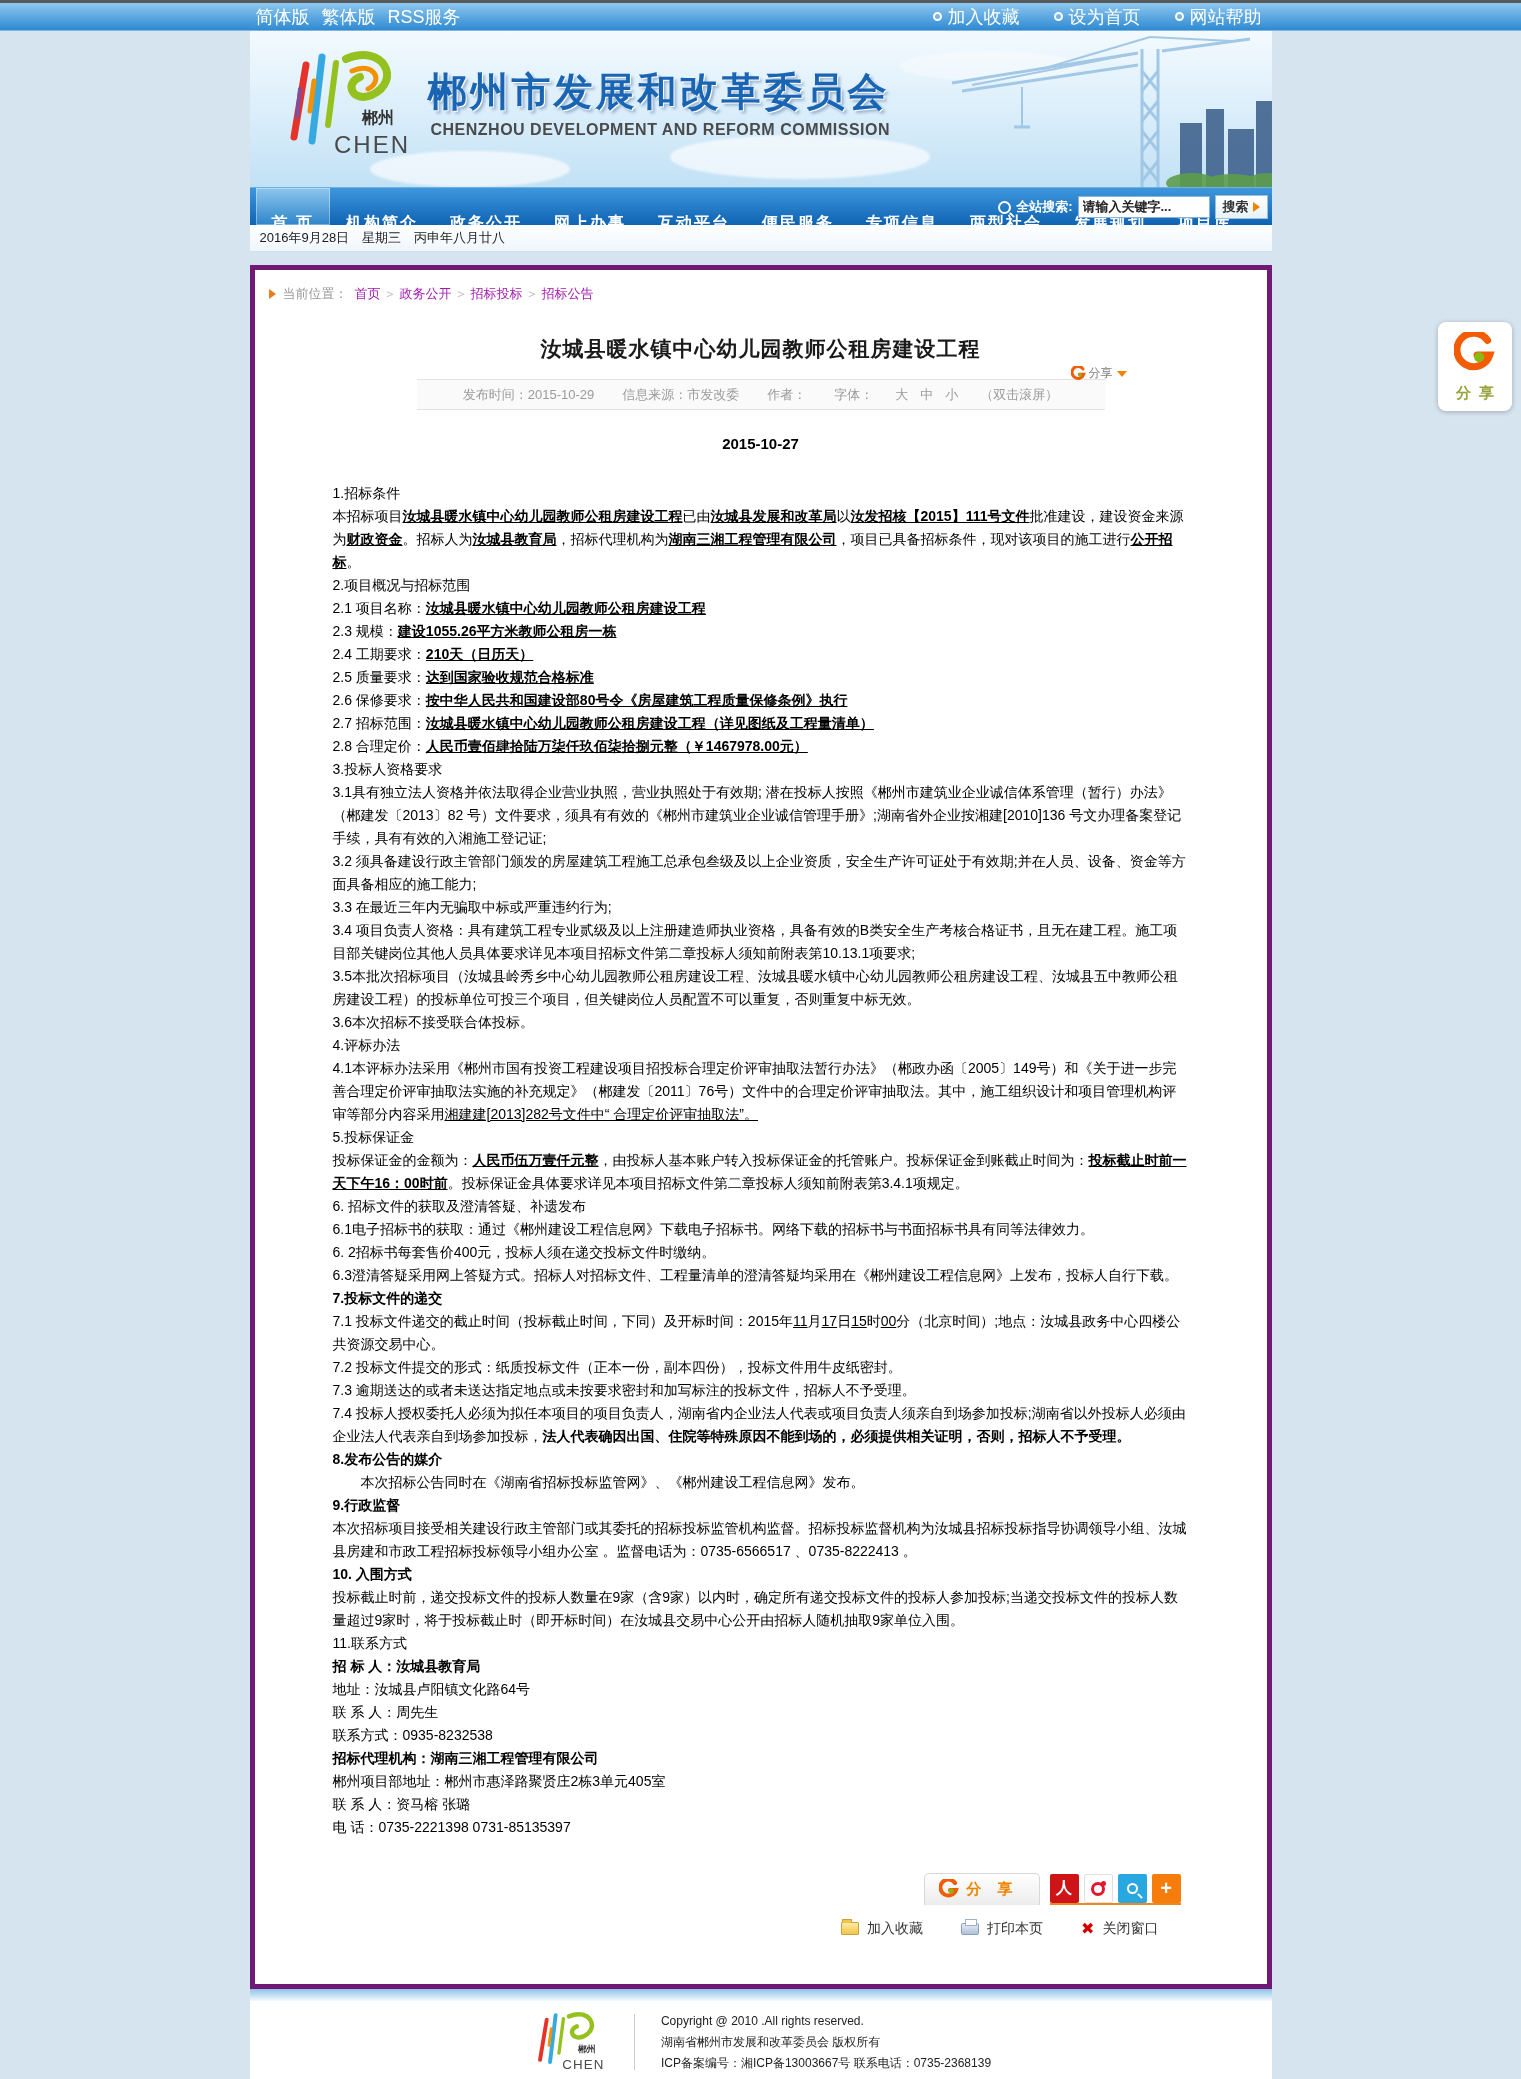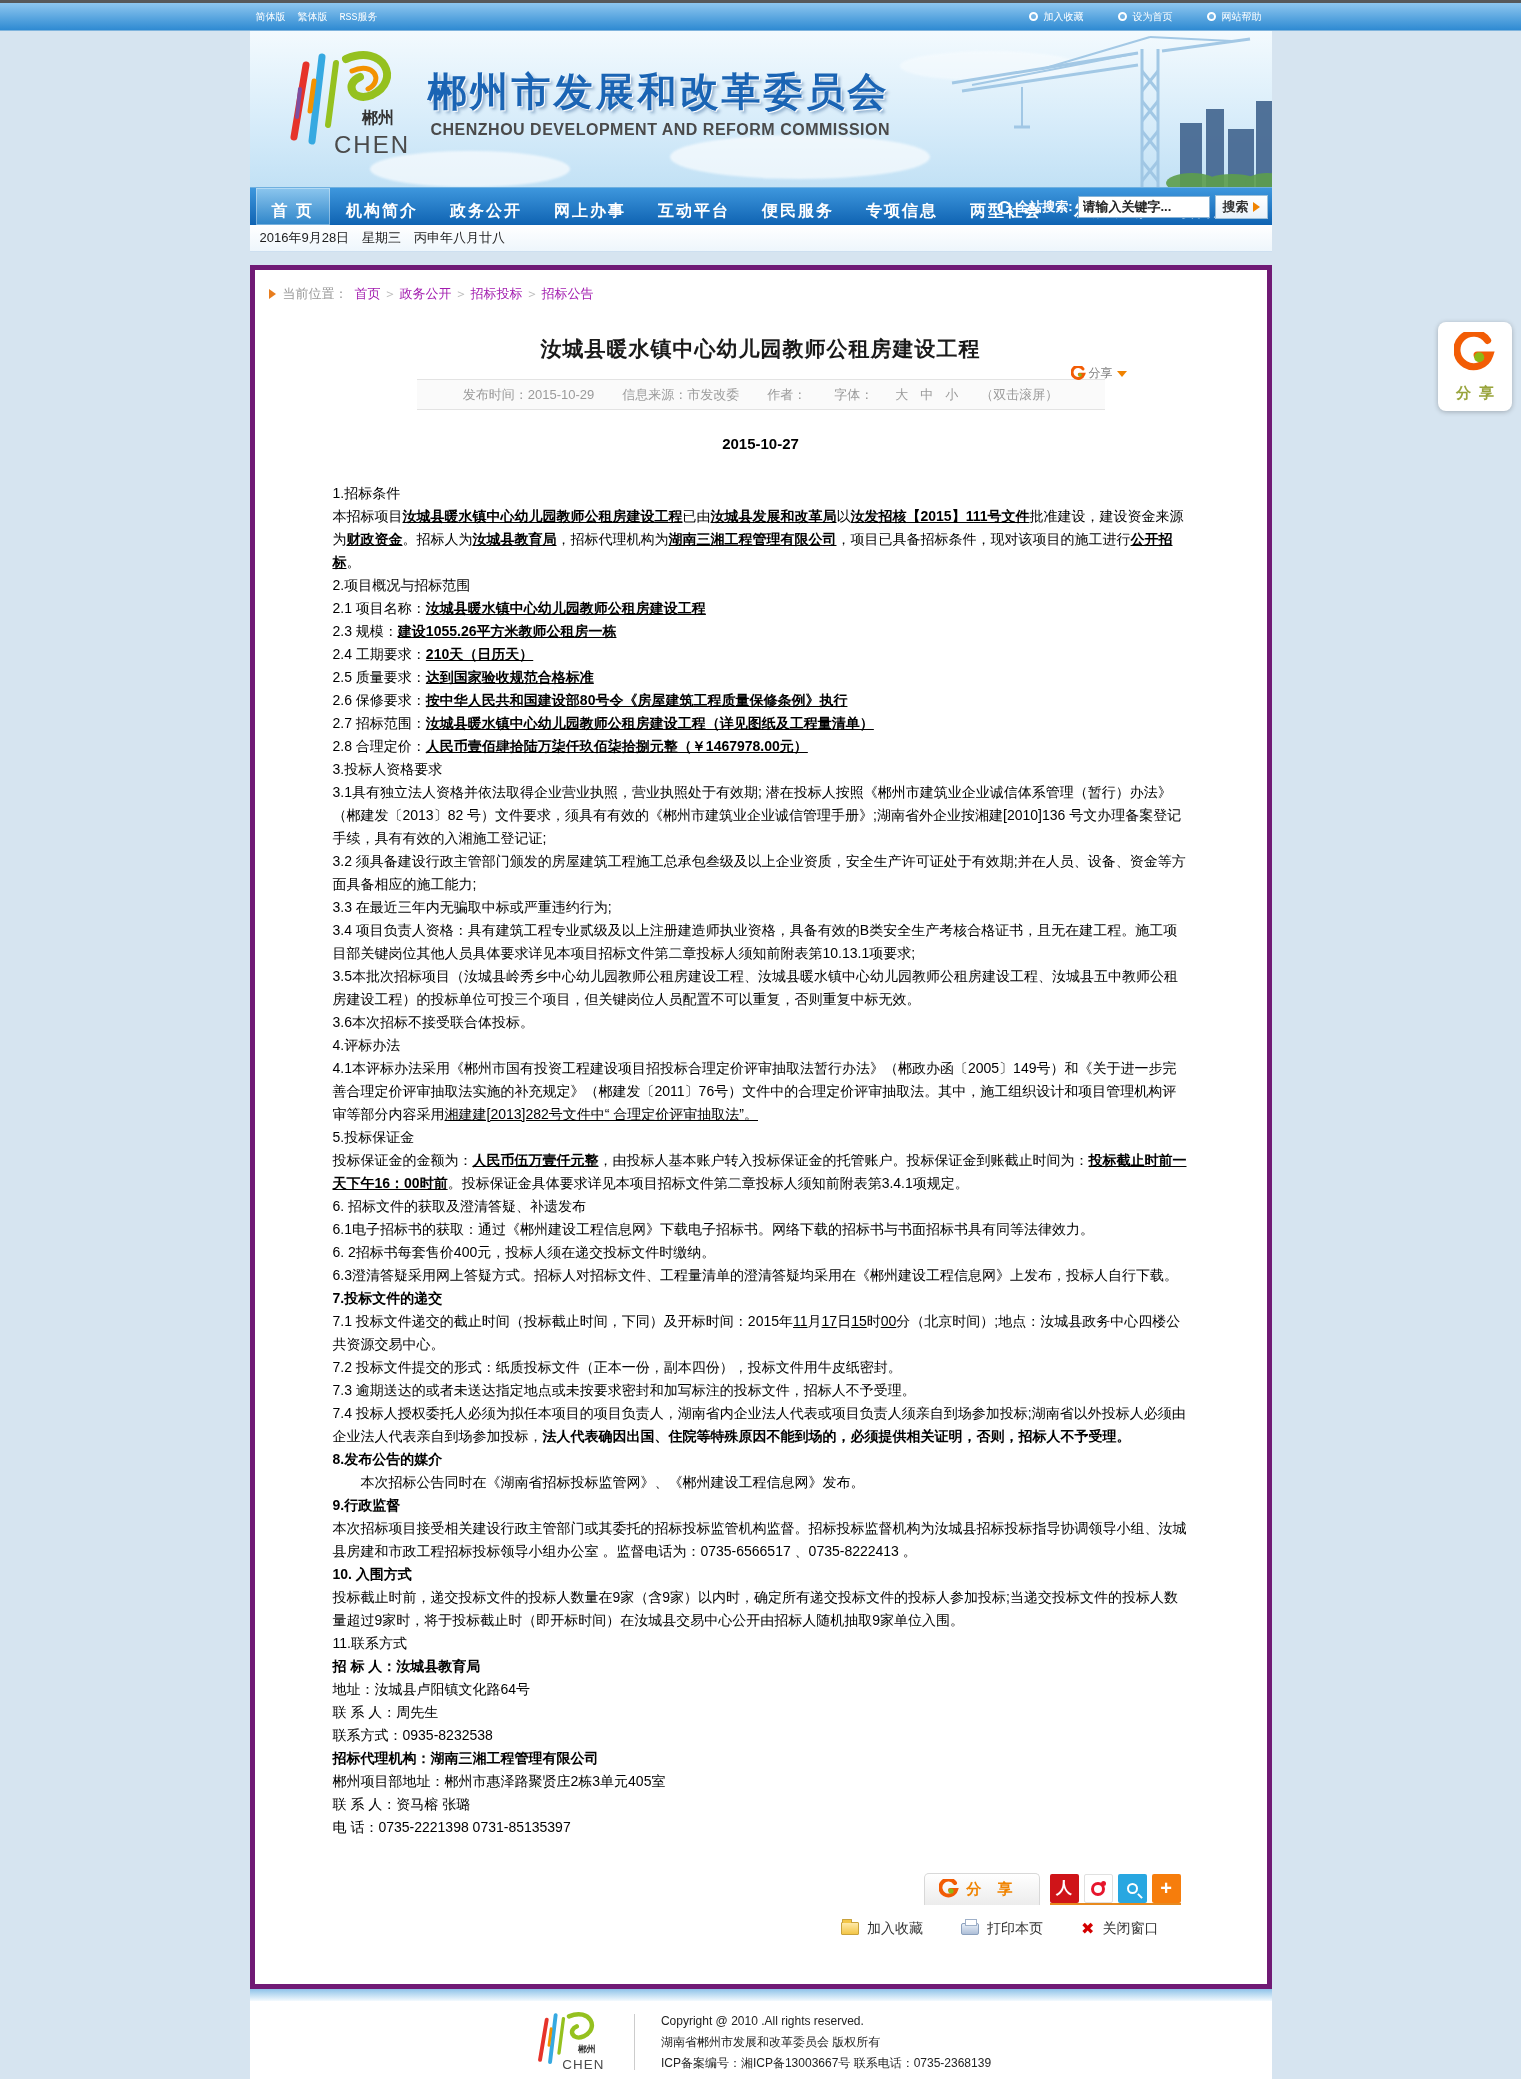--- a/index.html
+++ b/index.html
@@ -8,21 +8,21 @@
     width:1521px; height:2079px; position:relative; overflow:hidden;
     background:#d6e4f0;
     font-family:"Liberation Sans","DejaVu Sans",sans-serif;
   }
   .top-edge { height:3px; background:#57595b; }
   
   .topbar {
     height:28px; background:linear-gradient(#8ec7f0,#2e8ad2);
     border-bottom:1px solid #7fb4dd;
   }
-  .topbar-inner { width:1022px; margin:0 auto; height:100%; display:flex; justify-content:space-between; align-items:center; color:#fff; font-size:10px;font-family:Liberation Mono, monospace; }
+  .topbar-inner { width:1022px; margin:0 auto; height:100%; display:flex; justify-content:space-between; align-items:center; color:#fff; font-size:18px; }
   .tb-left { display:flex; gap:12px; padding-left:6px; }
   .tb-left a { color:#fff; text-decoration:none; cursor:pointer; }
   .tb-right { display:flex; gap:34px; padding-right:10px; }
   .tb-right .tb-item { display:flex; align-items:center; gap:6px; cursor:pointer; }
   .ring { width:9px; height:9px; border:2px solid #fff; border-radius:50%; display:inline-block; background:rgba(255,255,255,.15); }
   
   .container { width:1022px; margin:0 auto; position:relative; }
   
   .banner {
     height:156px; position:relative; overflow:hidden; background:linear-gradient(180deg,#f3fafe 0%,#d9edfa 55%,#c2e1f5 100%);
@@ -32,21 +32,21 @@
   .site-title {
     position:absolute; left:178px; top:34px; font-size:39px; font-weight:bold; color:#1a64b4; letter-spacing:3px;
     text-shadow:1px 1px 0 #fff, 3px 3px 3px rgba(20,70,130,.35);
   }
   .site-title-en { position:absolute; left:181px; top:90px; font-size:16px; color:#4a4a4a; letter-spacing:.5px; font-weight:bold; }
   .crane { position:absolute; right:0; top:0; }
   
   .nav { height:38px; background:linear-gradient(#3e97dd,#0f63b2); position:relative; border-top:1px solid #6fb0e0; }
   .nav ul { list-style:none; margin:0; padding:0 0 0 6px; display:flex; height:100%; }
   .nav li {
-    padding:4px 16px; line-height:38px; color:#fff; font-size:16px; font-weight:bold; letter-spacing:2px; cursor:pointer; white-space:nowrap;
+    padding:16px 16px; line-height:38px; color:#fff; font-size:16px; font-weight:bold; letter-spacing:2px; cursor:pointer; white-space:nowrap;
   }
   .nav li.active { background:linear-gradient(#8cc6ee,#2e85c9); box-shadow:inset 0 0 0 1px rgba(255,255,255,.35); }
   .nav-search { position:absolute; right:4px; top:0; height:38px; display:flex; align-items:center; gap:5px; color:#fff; font-size:13px; font-weight:bold; }
   .mag { width:13px; height:13px; border:2px solid #fff; border-radius:50%; position:relative; display:inline-block; }
   .mag::after { content:""; position:absolute; width:6px; height:2px; background:#fff; transform:rotate(45deg); left:9px; top:11px; }
   .nav-search input {
     width:132px; height:22px; border:1px solid #89b4d6; font-size:13px; font-weight:bold; color:#222; padding:1px 4px;
     font-family:"Liberation Sans","DejaVu Sans",sans-serif;
   }
   .search-btn { height:24px; background:linear-gradient(#ffffff,#e8f2fa); border:1px solid #9dc0da; display:flex; align-items:center; gap:4px; padding:0 7px; font-size:13px; font-weight:bold; color:#333; cursor:pointer; }

